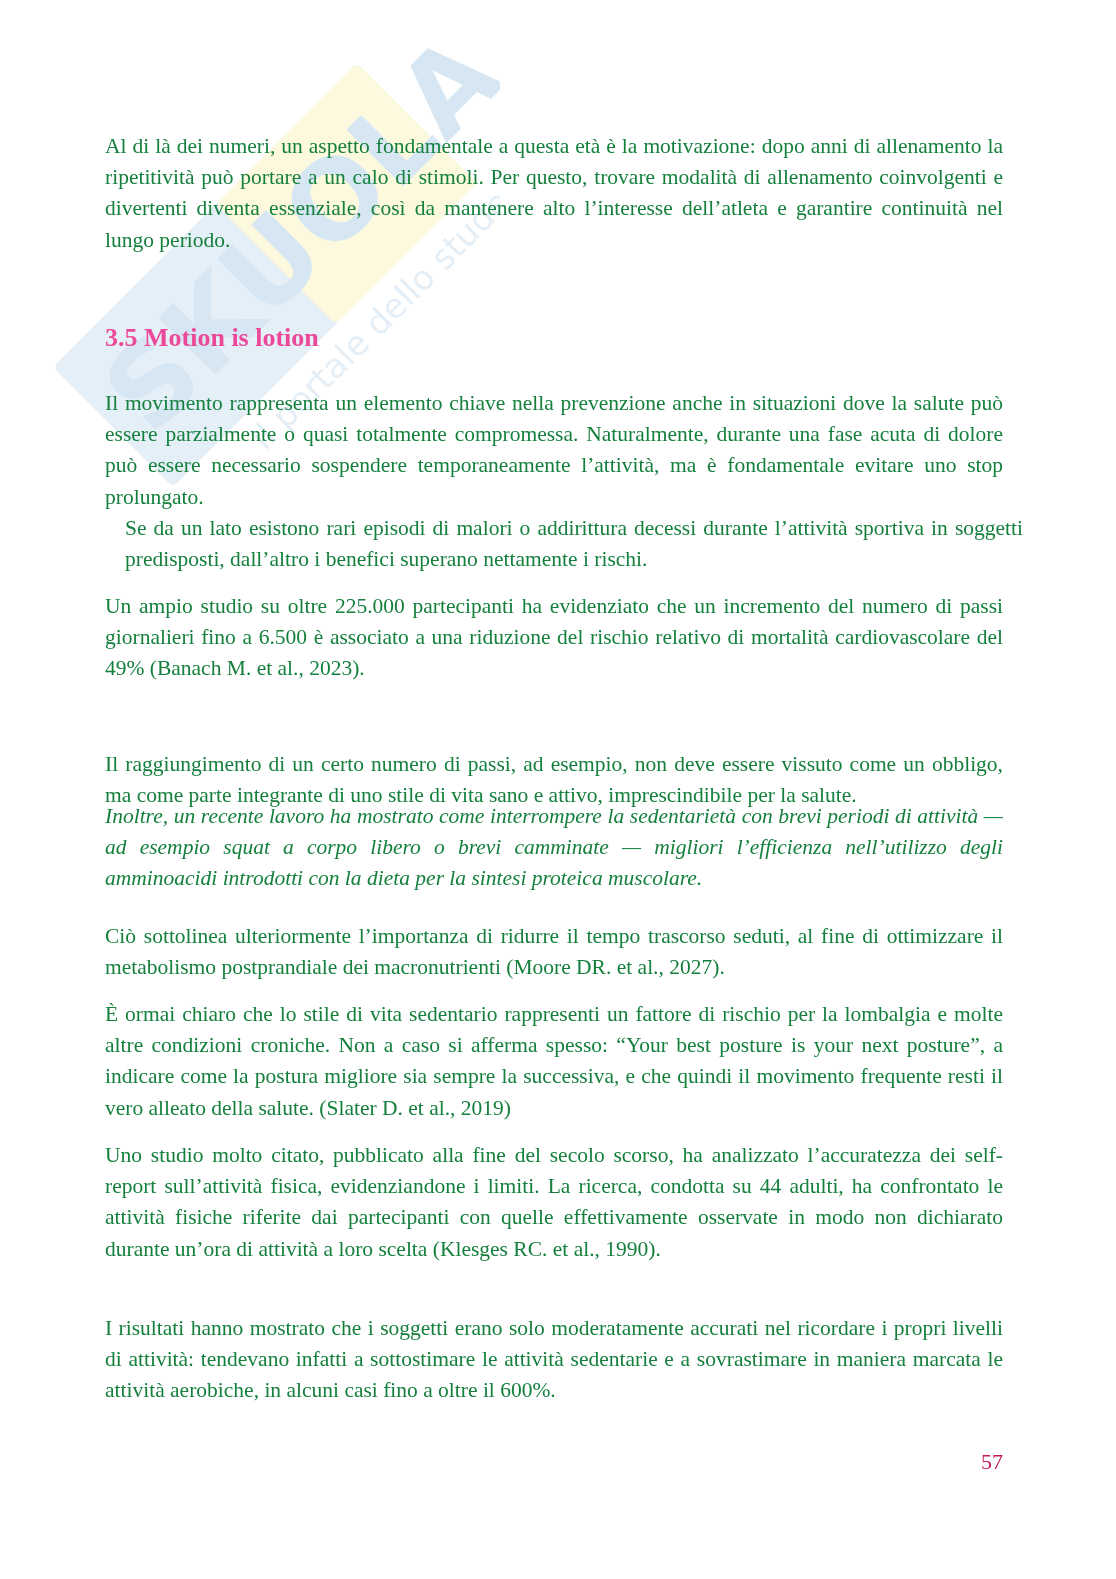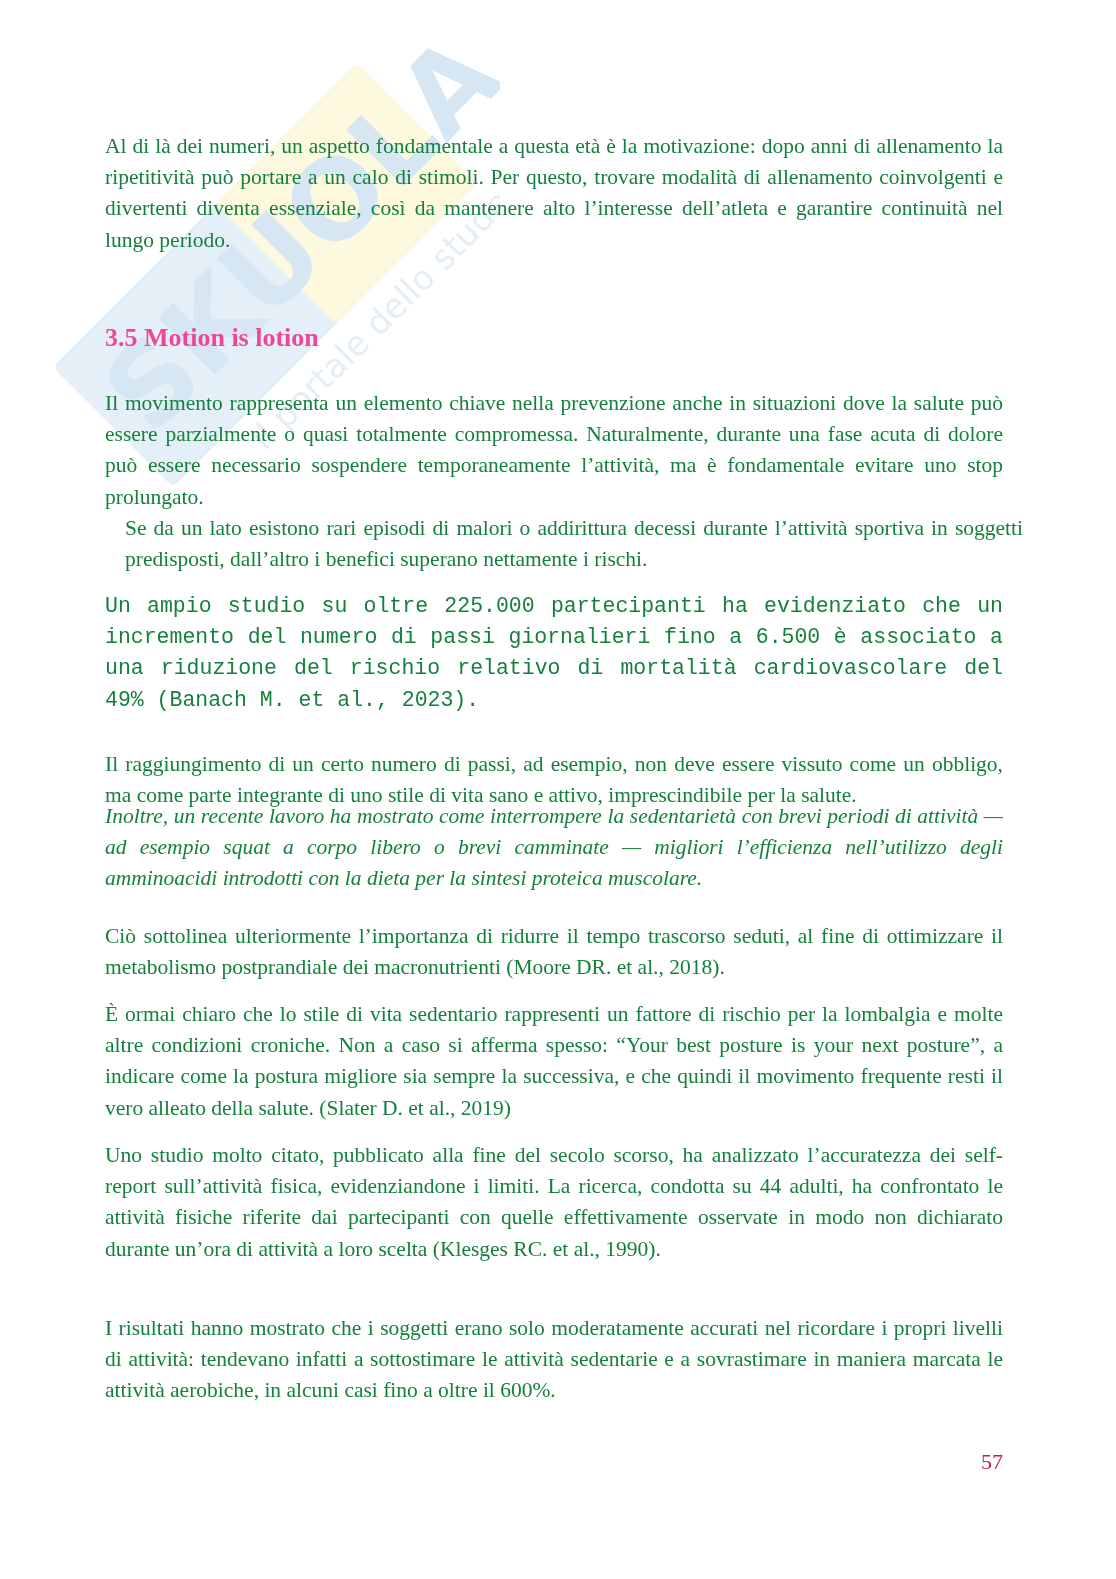--- a/index.html
+++ b/index.html
@@ -75,27 +75,27 @@
 <div class="page">
 
   <p class="para" style="top:131px;">Al di là dei numeri, un aspetto fondamentale a questa età è la motivazione: dopo anni di allenamento la ripetitività può portare a un calo di stimoli. Per questo, trovare modalità di allenamento coinvolgenti e divertenti diventa essenziale, così da mantenere alto l’interesse dell’atleta e garantire continuità nel lungo periodo.</p>
 
   <h2 class="heading" style="top:322px;">3.5 Motion is lotion</h2>
 
   <p class="para" style="top:388px;">Il movimento rappresenta un elemento chiave nella prevenzione anche in situazioni dove la salute può essere parzialmente o quasi totalmente compromessa. Naturalmente, durante una fase acuta di dolore può essere necessario sospendere temporaneamente l’attività, ma è fondamentale evitare uno stop prolungato.</p>
 
   <p class="para" style="top:513px;margin-left:20px;">Se da un lato esistono rari episodi di malori o addirittura decessi durante l’attività sportiva in soggetti predisposti, dall’altro i benefici superano nettamente i rischi.</p>
 
-  <p class="para" style="top:591px;font-family:Liberation Mono, monospace;">Un ampio studio su oltre 225.000 partecipanti ha evidenziato che un incremento del numero di passi giornalieri fino a 6.500 è associato a una riduzione del rischio relativo di mortalità cardiovascolare del 49% (Banach M. et al., 2023).</p>
+  <p class="para" style="top:591px;">Un ampio studio su oltre 225.000 partecipanti ha evidenziato che un incremento del numero di passi giornalieri fino a 6.500 è associato a una riduzione del rischio relativo di mortalità cardiovascolare del 49% (Banach M. et al., 2023).</p>
 
   <p class="para" style="top:701px;margin-top:48px;">Il raggiungimento di un certo numero di passi, ad esempio, non deve essere vissuto come un obbligo, ma come parte integrante di uno stile di vita sano e attivo, imprescindibile per la salute.</p>
 
   <p class="para" style="top:801px;font-style:italic;">Inoltre, un recente lavoro ha mostrato come interrompere la sedentarietà con brevi periodi di attività — ad esempio squat a corpo libero o brevi camminate — migliori l’efficienza nell’utilizzo degli amminoacidi introdotti con la dieta per la sintesi proteica muscolare.</p>
 
-  <p class="para" style="top:921px;">Ciò sottolinea ulteriormente l’importanza di ridurre il tempo trascorso seduti, al fine di ottimizzare il metabolismo postprandiale dei macronutrienti (Moore DR. et al., 2018).</p>
+  <p class="para" style="top:921px;">Ciò sottolinea ulteriormente l’importanza di ridurre il tempo trascorso seduti, al fine di ottimizzare il metabolismo postprandiale dei macronutrienti (Moore DR. et al., 2027).</p>
 
   <p class="para" style="top:999px;">È ormai chiaro che lo stile di vita sedentario rappresenti un fattore di rischio per la lombalgia e molte altre condizioni croniche. Non a caso si afferma spesso: “Your best posture is your next posture”, a indicare come la postura migliore sia sempre la successiva, e che quindi il movimento frequente resti il vero alleato della salute. (Slater D. et al., 2019)</p>
 
   <p class="para" style="top:1140px;">Uno studio molto citato, pubblicato alla fine del secolo scorso, ha analizzato l’accuratezza dei self-report sull’attività fisica, evidenziandone i limiti. La ricerca, condotta su 44 adulti, ha confrontato le attività fisiche riferite dai partecipanti con quelle effettivamente osservate in modo non dichiarato durante un’ora di attività a loro scelta (Klesges RC. et al., 1990).</p>
 
   <p class="para" style="top:1313px;">I risultati hanno mostrato che i soggetti erano solo moderatamente accurati nel ricordare i propri livelli di attività: tendevano infatti a sottostimare le attività sedentarie e a sovrastimare in maniera marcata le attività aerobiche, in alcuni casi fino a oltre il 600%.</p>
 
   <div class="page-number">57</div>
 </div>
 

